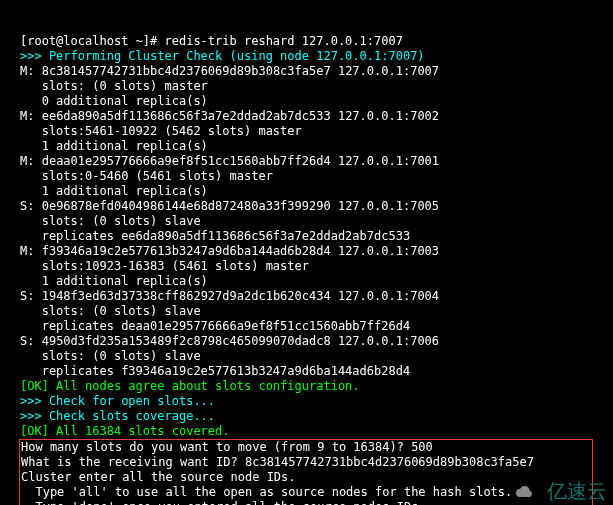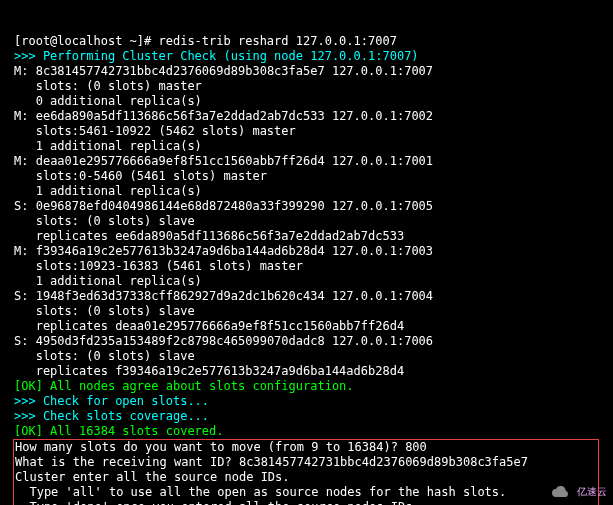--- a/index.html
+++ b/index.html
@@ -1,20 +1,20 @@
 <!DOCTYPE html>
 <html><head>
 <meta charset="utf-8">
 <style>
   html,body{margin:0;padding:0;background:#000;color:#fff;font-family:Consolas,Menlo,monospace;font-size:12px;line-height:15px}
-  .term{padding:4px 14px;white-space:pre;width:613px;height:505px;box-sizing:border-box;overflow:hidden;position:relative}
+  .term{padding:4px 20px;white-space:pre;width:613px;height:505px;box-sizing:border-box;overflow:hidden;position:relative}
   .cyan{color:#00ffff}
   .green{color:#00ff00}
   .redbox{border:1px solid #e04040;display:block;margin-left:-1px;padding:0 1px}
-  .watermark{position:absolute;right:6px;bottom:6px;font-size:10px;color:#f0abfc}
+  .watermark{position:absolute;right:6px;bottom:6px;font-size:20px;color:#0f766e}
   .watermark svg{vertical-align:middle}
 </style>
 </head>
 <body>
 
 <div class="term">
 <span>                                                                                   </span>
 <span>[root@localhost ~]# </span><span>redis-trib reshard 127.0.0.1:7007</span>
 <span class="cyan">&gt;&gt;&gt; Performing Cluster Check (using node 127.0.0.1:7007)</span>
 <span><span>M:</span> <span>8c381457742731bbc4d2376069d89b308c3fa5e7</span> <span>127.0.0.1:7007</span></span>
@@ -35,21 +35,21 @@
 <span><span>S:</span> <span>1948f3ed63d37338cff862927d9a2dc1b620c434</span> <span>127.0.0.1:7004</span></span>
 <span>   slots: (0 slots) slave</span>
 <span>   replicates deaa01e295776666a9ef8f51cc1560abb7ff26d4</span>
 <span><span>S:</span> <span>4950d3fd235a153489f2c8798c465099070dadc8</span> <span>127.0.0.1:7006</span></span>
 <span>   slots: (0 slots) slave</span>
 <span>   replicates f39346a19c2e577613b3247a9d6ba144ad6b28d4</span>
 <span class="green">[OK] All nodes agree about slots configuration.</span>
 <span class="cyan">&gt;&gt;&gt; Check for open slots...</span>
 <span class="cyan">&gt;&gt;&gt; Check slots coverage...</span>
 <span class="green">[OK] All 16384 slots covered.</span>
-<span class="redbox"><span>How many slots do you want to move (from 9 to 16384)? </span><span>800</span>
+<span class="redbox"><span>How many slots do you want to move (from 9 to 16384)? </span><span>500</span>
 <span>What is the receiving want ID? </span><span>8c381457742731bbc4d2376069d89b308c3fa5e7</span>
 <span>Cluster enter all the source node IDs.</span>
 <span>  Type 'all' to use all the open as source nodes for the hash slots.</span>
 <span>  Type 'done' once you entered all the source nodes IDs.</span></span>
 <span class="watermark"><svg width="20" height="14" viewBox="0 0 20 14">
         <path fill="#888" d="M5 12a4 4 0 010-8 5 5 0 019.6 1.5A3.5 3.5 0 0115 12H5z"></path>
       </svg> <span>亿速云</span></span>
 </div>
 
 </body></html>

